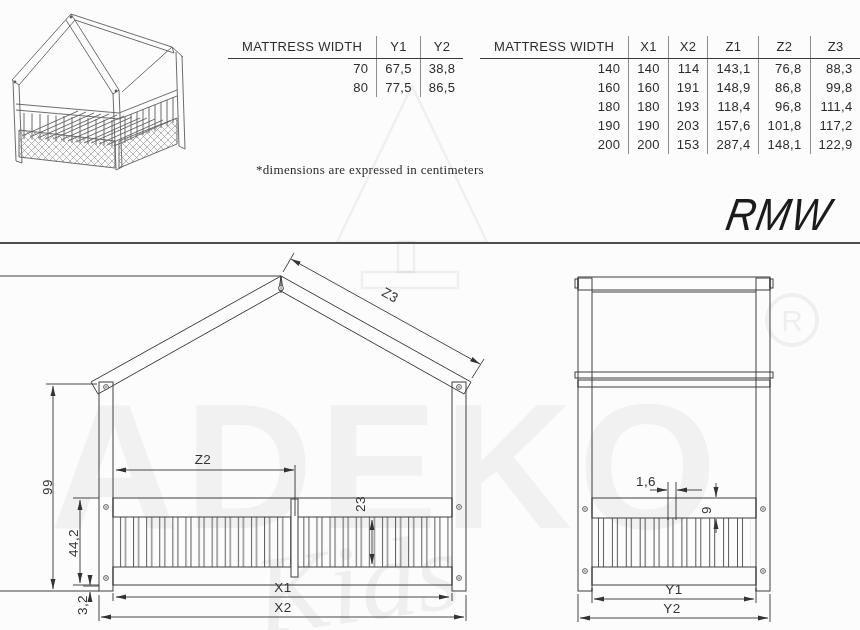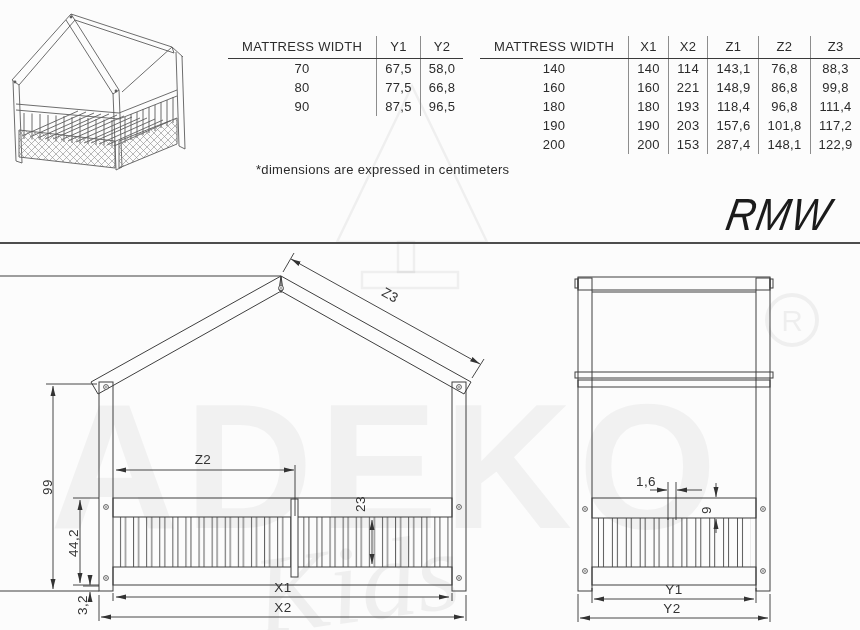--- a/index.html
+++ b/index.html
@@ -5,26 +5,26 @@
   html,body{margin:0;padding:0;}
   #stage{position:relative;width:860px;height:630px;background:#fcfcfc;overflow:hidden;
          font-family:"Liberation Sans",sans-serif;}
   svg{position:absolute;left:0;top:0;}
   #wm-layer{z-index:0;}
   #sketch-layer{z-index:1;}
   #drawing-layer{z-index:2;}
   .html-layer{position:absolute;z-index:3;}
   .dim-table{border-collapse:collapse;font-size:13px;color:#2b2b2b;letter-spacing:.3px;}
   .dim-table th{font-weight:400;padding:3px 8px 4px;border-bottom:1.5px solid #3a3a3a;white-space:nowrap;text-align:center;}
-  .dim-table td{padding:2px 8px;text-align:center;white-space:nowrap;}
+  .dim-table td{padding:2px 8px;text-align:right;white-space:nowrap;}
   .dim-table th:first-child{padding:3px 14px 4px;}
   .dim-table th + th,.dim-table td + td{border-left:1px solid #8d8d8d;}
   #width-table{left:228px;top:36px;}
   #length-table{left:480px;top:36px;}
-  #note{left:256px;top:162px;font-size:13px;color:#2b2b2b;letter-spacing:.3px;}
+  #note{left:256px;top:162px;font-size:13px;color:#2b2b2b;letter-spacing:.3px;font-family:Liberation Serif, serif;}
   #logo{left:722px;top:189px;font-size:45px;font-style:italic;color:#1b1b1b;
         letter-spacing:1px;transform:skewX(-10deg) scaleX(.9);transform-origin:left bottom;}
   #divider{position:absolute;z-index:2;left:0;top:242px;width:860px;height:2px;background:#4d4d4d;}
   .dimtxt{font-family:"Liberation Sans",sans-serif;font-size:13.5px;fill:#333;letter-spacing:.4px;}
 </style>
 </head>
 <body>
 
 <div id="stage">
 
@@ -222,31 +222,26 @@
         <tr>
           <th>MATTRESS WIDTH</th>
           <th>Y1</th>
           <th>Y2</th>
         </tr>
       </thead>
       <tbody>
         <tr>
           <td>70</td>
           <td>67,5</td>
-          <td>58,0</td>
+          <td>38,8</td>
         </tr>
         <tr>
           <td>80</td>
           <td>77,5</td>
-          <td>66,8</td>
-        </tr>
-        <tr>
-          <td>90</td>
-          <td>87,5</td>
-          <td>96,5</td>
+          <td>86,5</td>
         </tr>
       </tbody>
     </table>
 
   <table id="length-table" class="dim-table html-layer">
       <thead>
         <tr>
           <th>MATTRESS WIDTH</th>
           <th>X1</th>
           <th>X2</th>
@@ -260,21 +255,21 @@
           <td>140</td>
           <td>140</td>
           <td>114</td>
           <td>143,1</td>
           <td>76,8</td>
           <td>88,3</td>
         </tr>
         <tr>
           <td>160</td>
           <td>160</td>
-          <td>221</td>
+          <td>191</td>
           <td>148,9</td>
           <td>86,8</td>
           <td>99,8</td>
         </tr>
         <tr>
           <td>180</td>
           <td>180</td>
           <td>193</td>
           <td>118,4</td>
           <td>96,8</td>

